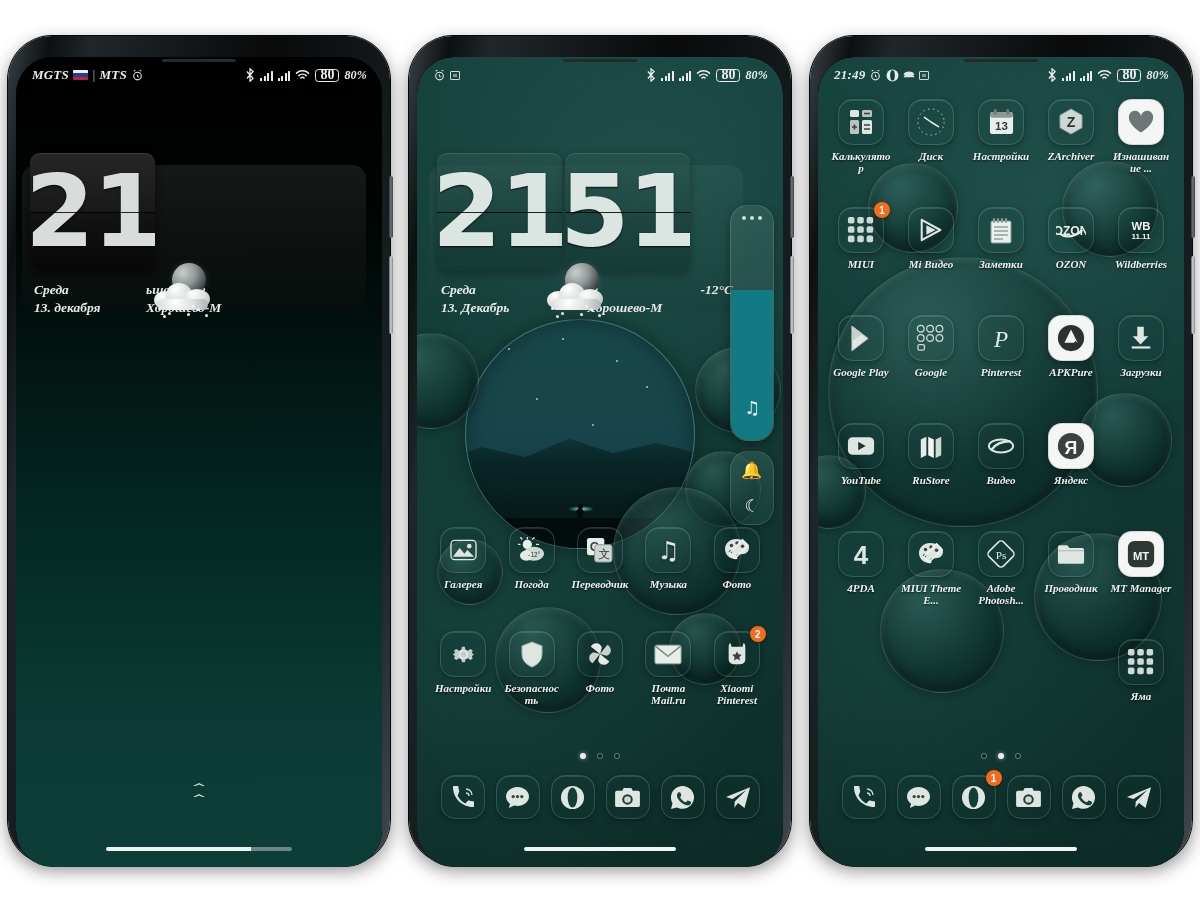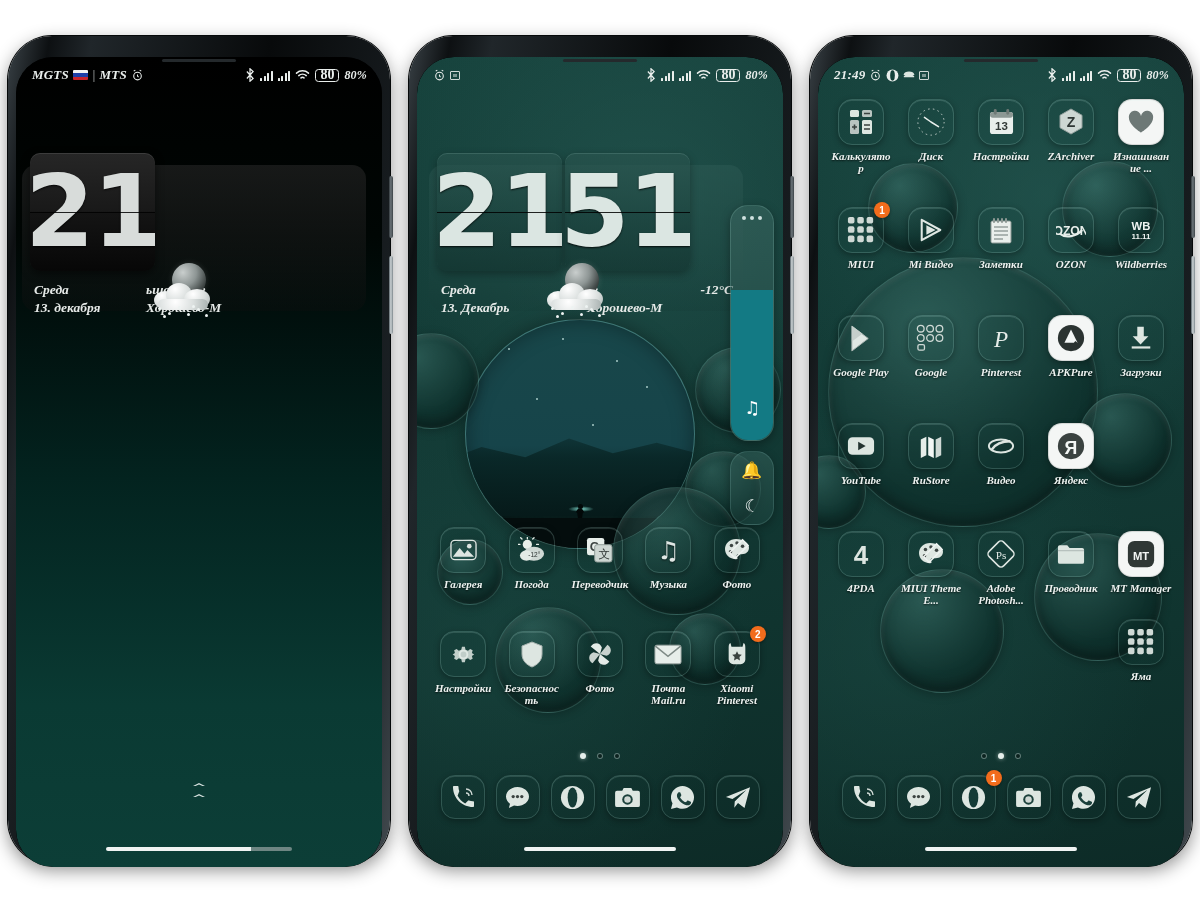--- a/index.html
+++ b/index.html
@@ -1012,21 +1012,21 @@
             <div class="icon white">
               <svg width="30" height="30" viewBox="0 0 32 32">
                 <rect x="2" y="2" width="28" height="28" rx="7" fill="#2f3735"></rect>
                 <text x="16" y="22" font-size="12" font-weight="bold" fill="#f2f5f4" text-anchor="middle" font-family="Liberation Sans, sans-serif">MT</text>
               </svg>
             </div>
             <div class="label">MT Manager</div>
           </div>
         </div>
 
-        <div class="grid" style="top:562px; padding:0 8px;">
+        <div class="grid" style="top:582px; padding:0 8px;">
           <div class="app"></div>
           <div class="app"></div>
           <div class="app"></div>
           <div class="app"></div>
           <div class="app">
             <div class="icon plain">
               <svg width="28" height="28" viewBox="0 0 30 30">
                 <g fill="#cfd9d5">
                   <rect x="1" y="1" width="7" height="7" rx="2"></rect>
                     <rect x="11" y="1" width="7" height="7" rx="2"></rect>

